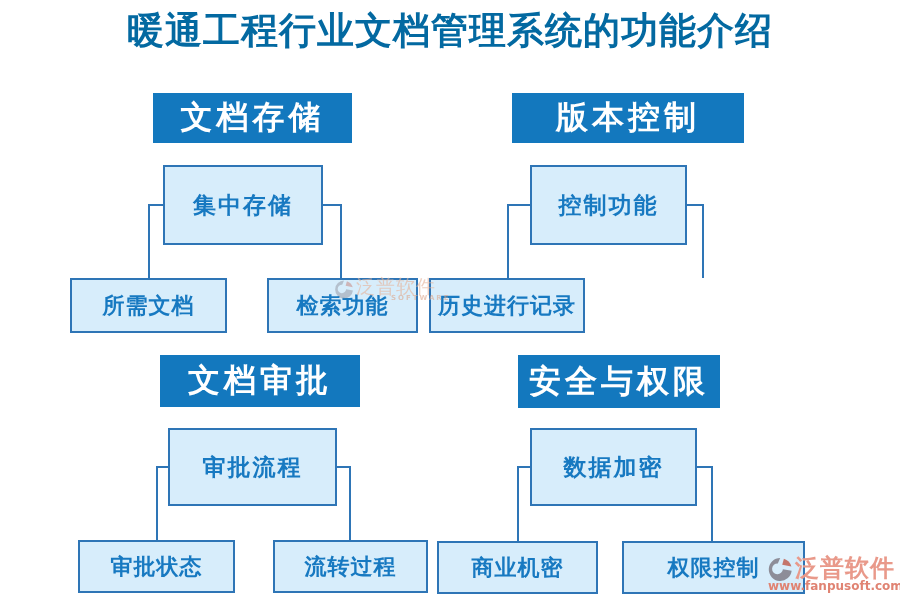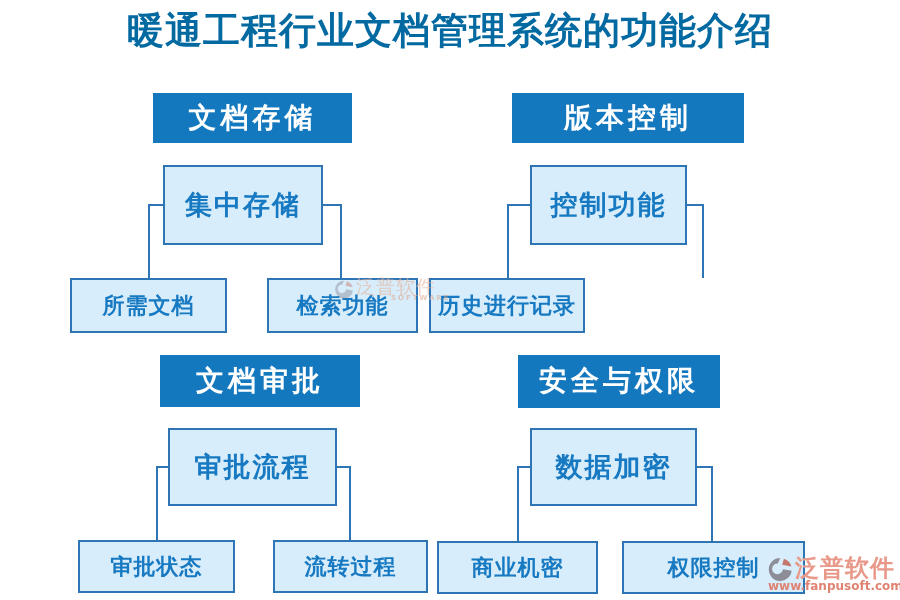--- a/index.html
+++ b/index.html
@@ -9,26 +9,26 @@
   }
   .title{
     position:absolute;left:0;top:6px;width:100%;margin:0;text-align:center;
     font-size:37px;font-weight:700;color:#0369a1;letter-spacing:1px;
   }
   .box{
     position:absolute;display:flex;align-items:center;justify-content:center;
     box-sizing:border-box;text-align:center;line-height:1.1;
   }
   .hdr{
-    background:#1378be;color:#ffffff;font-size:28px;font-weight:700;letter-spacing:4px;
+    background:#1378be;color:#ffffff;font-size:32px;font-weight:700;letter-spacing:4px;
   }
   .mid,.leaf{
     background:#d7edfb;border:2px solid #2e75b6;color:#1779c1;font-weight:600;
   }
-  .mid{font-size:27px;letter-spacing:2px;text-align:center;}
+  .mid{font-size:23px;letter-spacing:2px;text-align:center;}
   .leaf{font-size:22px;letter-spacing:1px;}
   .elb{position:absolute;box-sizing:border-box;}
   .elb-l{border-left:2px solid #2e75b6;border-top:2px solid #2e75b6;}
   .elb-r{border-right:2px solid #2e75b6;border-top:2px solid #2e75b6;}
   
   .watermark{
     position:absolute;left:331px;top:271px;z-index:5;opacity:.62;width:110px;
     pointer-events:none;
   }
   .wm-icon{position:absolute;left:2px;top:8px;width:21px;height:21px;}

